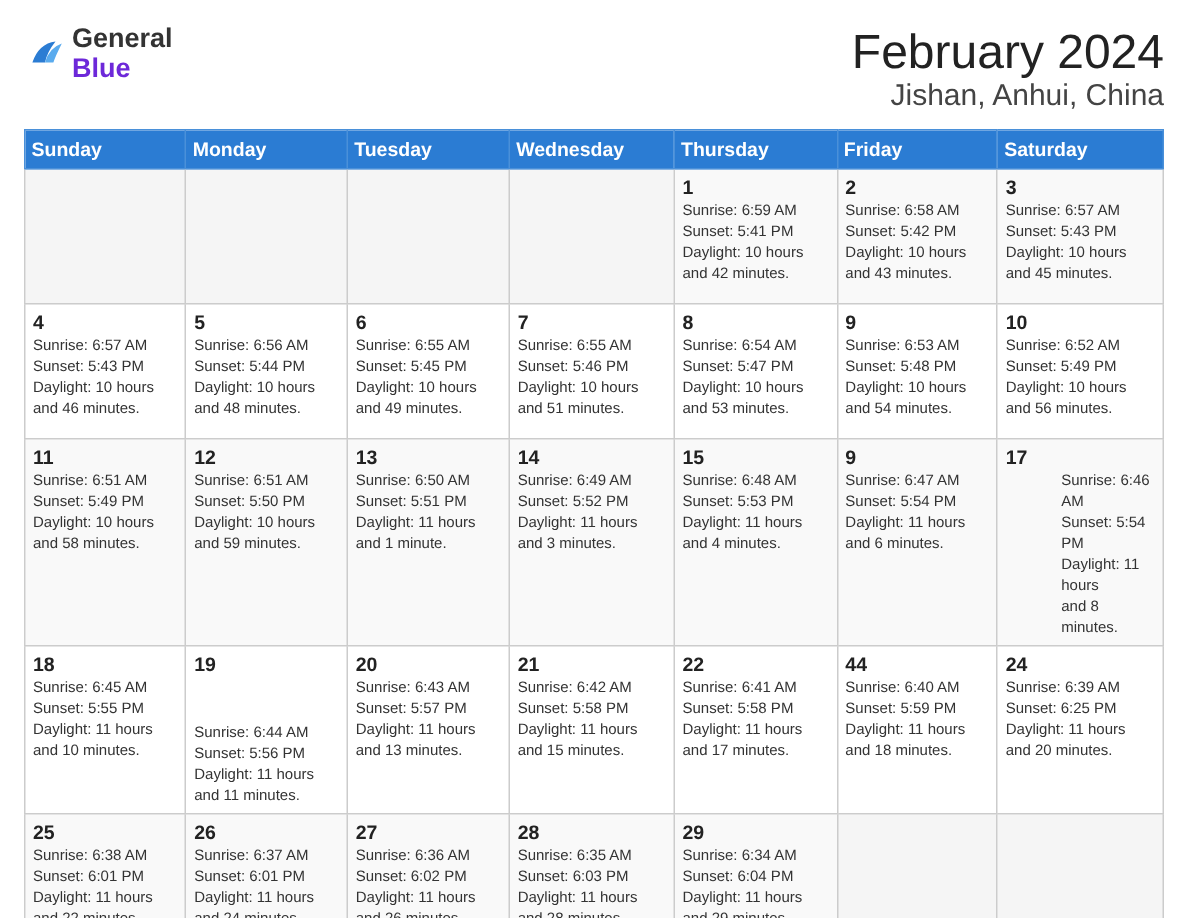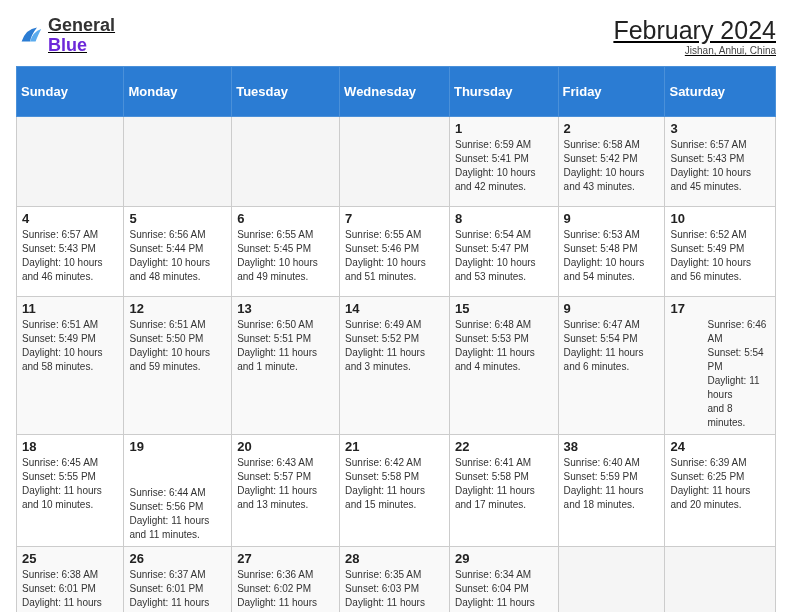--- a/index.html
+++ b/index.html
@@ -8,21 +8,20 @@
       background: #fff;
       width: 792px;
       min-height: 612px;
       padding: 16px;
     }
     .header {
       display: flex;
       justify-content: space-between;
       align-items: flex-start;
       margin-bottom: 10px;
-      text-decoration: underline;
     }
     .logo {
       display: flex;
       align-items: center;
       gap: 4px;
     }
     .logo-text {
       display: flex;
       flex-direction: column;
       font-size: 18px;
@@ -32,39 +31,39 @@
     .logo-general { color: #333; }
     .logo-blue { color: #6d28d9; }
     .logo-bird {
       width: 28px;
       height: 28px;
     }
     .title-block {
       text-align: right;
     }
     .title-month {
-      font-size: 25px;
+      font-size: 32px;
       font-weight: normal;
       color: #222;
     }
     .title-location {
-      font-size: 10px;
+      font-size: 20px;
       color: #444;
     }
     .calendar {
       width: 100%;
       border-collapse: collapse;
       border: 1px solid #ccc;
     }
     .calendar th {
       background-color: #2b7cd3;
       color: #fff;
       font-size: 13px;
       font-weight: bold;
-      padding: 17px 4px;
+      padding: 5px 4px;
       text-align: left;
       border: 1px solid #4a90d9;
     }
     .calendar td {
       border: 1px solid #ccc;
       vertical-align: top;
       padding: 4px 5px;
       width: 113px;
       height: 90px;
       font-size: 10.5px;
@@ -285,21 +284,21 @@
 and 15 minutes.</div>
         </td>
         <td>
           <span class="day-num">22</span>
           <div class="day-info" style="white-space: pre-line;">Sunrise: 6:41 AM
 Sunset: 5:58 PM
 Daylight: 11 hours
 and 17 minutes.</div>
         </td>
         <td>
-          <span class="day-num">38</span>
+          <span class="day-num">44</span>
           <div class="day-info" style="white-space: pre-line;">Sunrise: 6:40 AM
 Sunset: 5:59 PM
 Daylight: 11 hours
 and 18 minutes.</div>
         </td>
         <td>
           <span class="day-num">24</span>
           <div class="day-info" style="white-space: pre-line;">Sunrise: 6:39 AM
 Sunset: 6:25 PM
 Daylight: 11 hours

